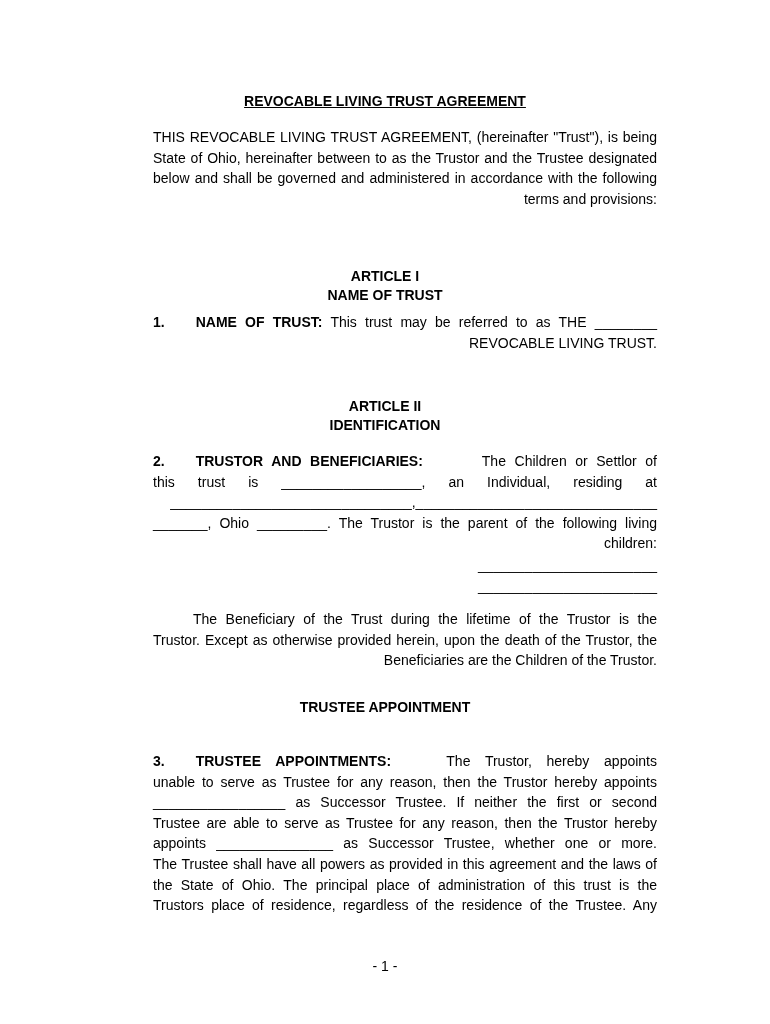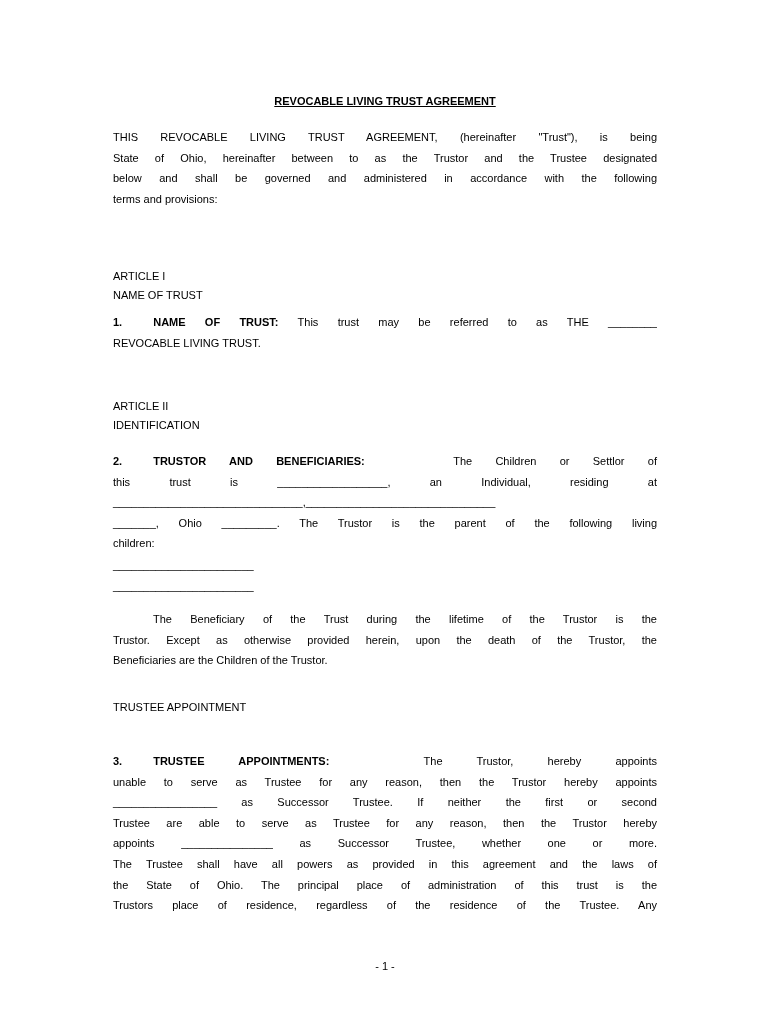--- a/index.html
+++ b/index.html
@@ -1,25 +1,25 @@
 <!DOCTYPE html>
 <html><head>
 <meta charset="utf-8">
 <style>
   html,body{margin:0;padding:0;background:#fff;}
   .page{
     position:relative;width:770px;height:1024px;background:#ffffff;overflow:hidden;
     font-family:"Liberation Sans","DejaVu Sans",sans-serif;
-    font-size:11px;line-height:20.6px;color:#000;
+    font-size:14px;line-height:20.6px;color:#000;
   }
   .block{position:absolute;left:113px;width:544px;}
   .doc-title{font-weight:bold;text-decoration:underline;text-align:center;}
-  .article{font-weight:normal;text-align:left;line-height:18.6px;}
-  .line{min-height:20.6px;}
-  .j{text-align:justify;text-align-last:justify;}
+  .article{font-weight:bold;text-align:center;line-height:18.6px;}
+  .line{min-height:20.6px;text-align:right;}
+  .j{text-align:justify;text-align-last:justify;margin-left:40px;}
   .indent{padding-left:40px;}
   b{font-weight:bold;}
   .tab{display:inline-block;width:31px;}
   .gap2{display:inline-block;width:42px;}
   .gap3{display:inline-block;width:26px;}
   .pageno{position:absolute;left:0;width:770px;text-align:center;}
 </style>
 </head>
 <body>
 

